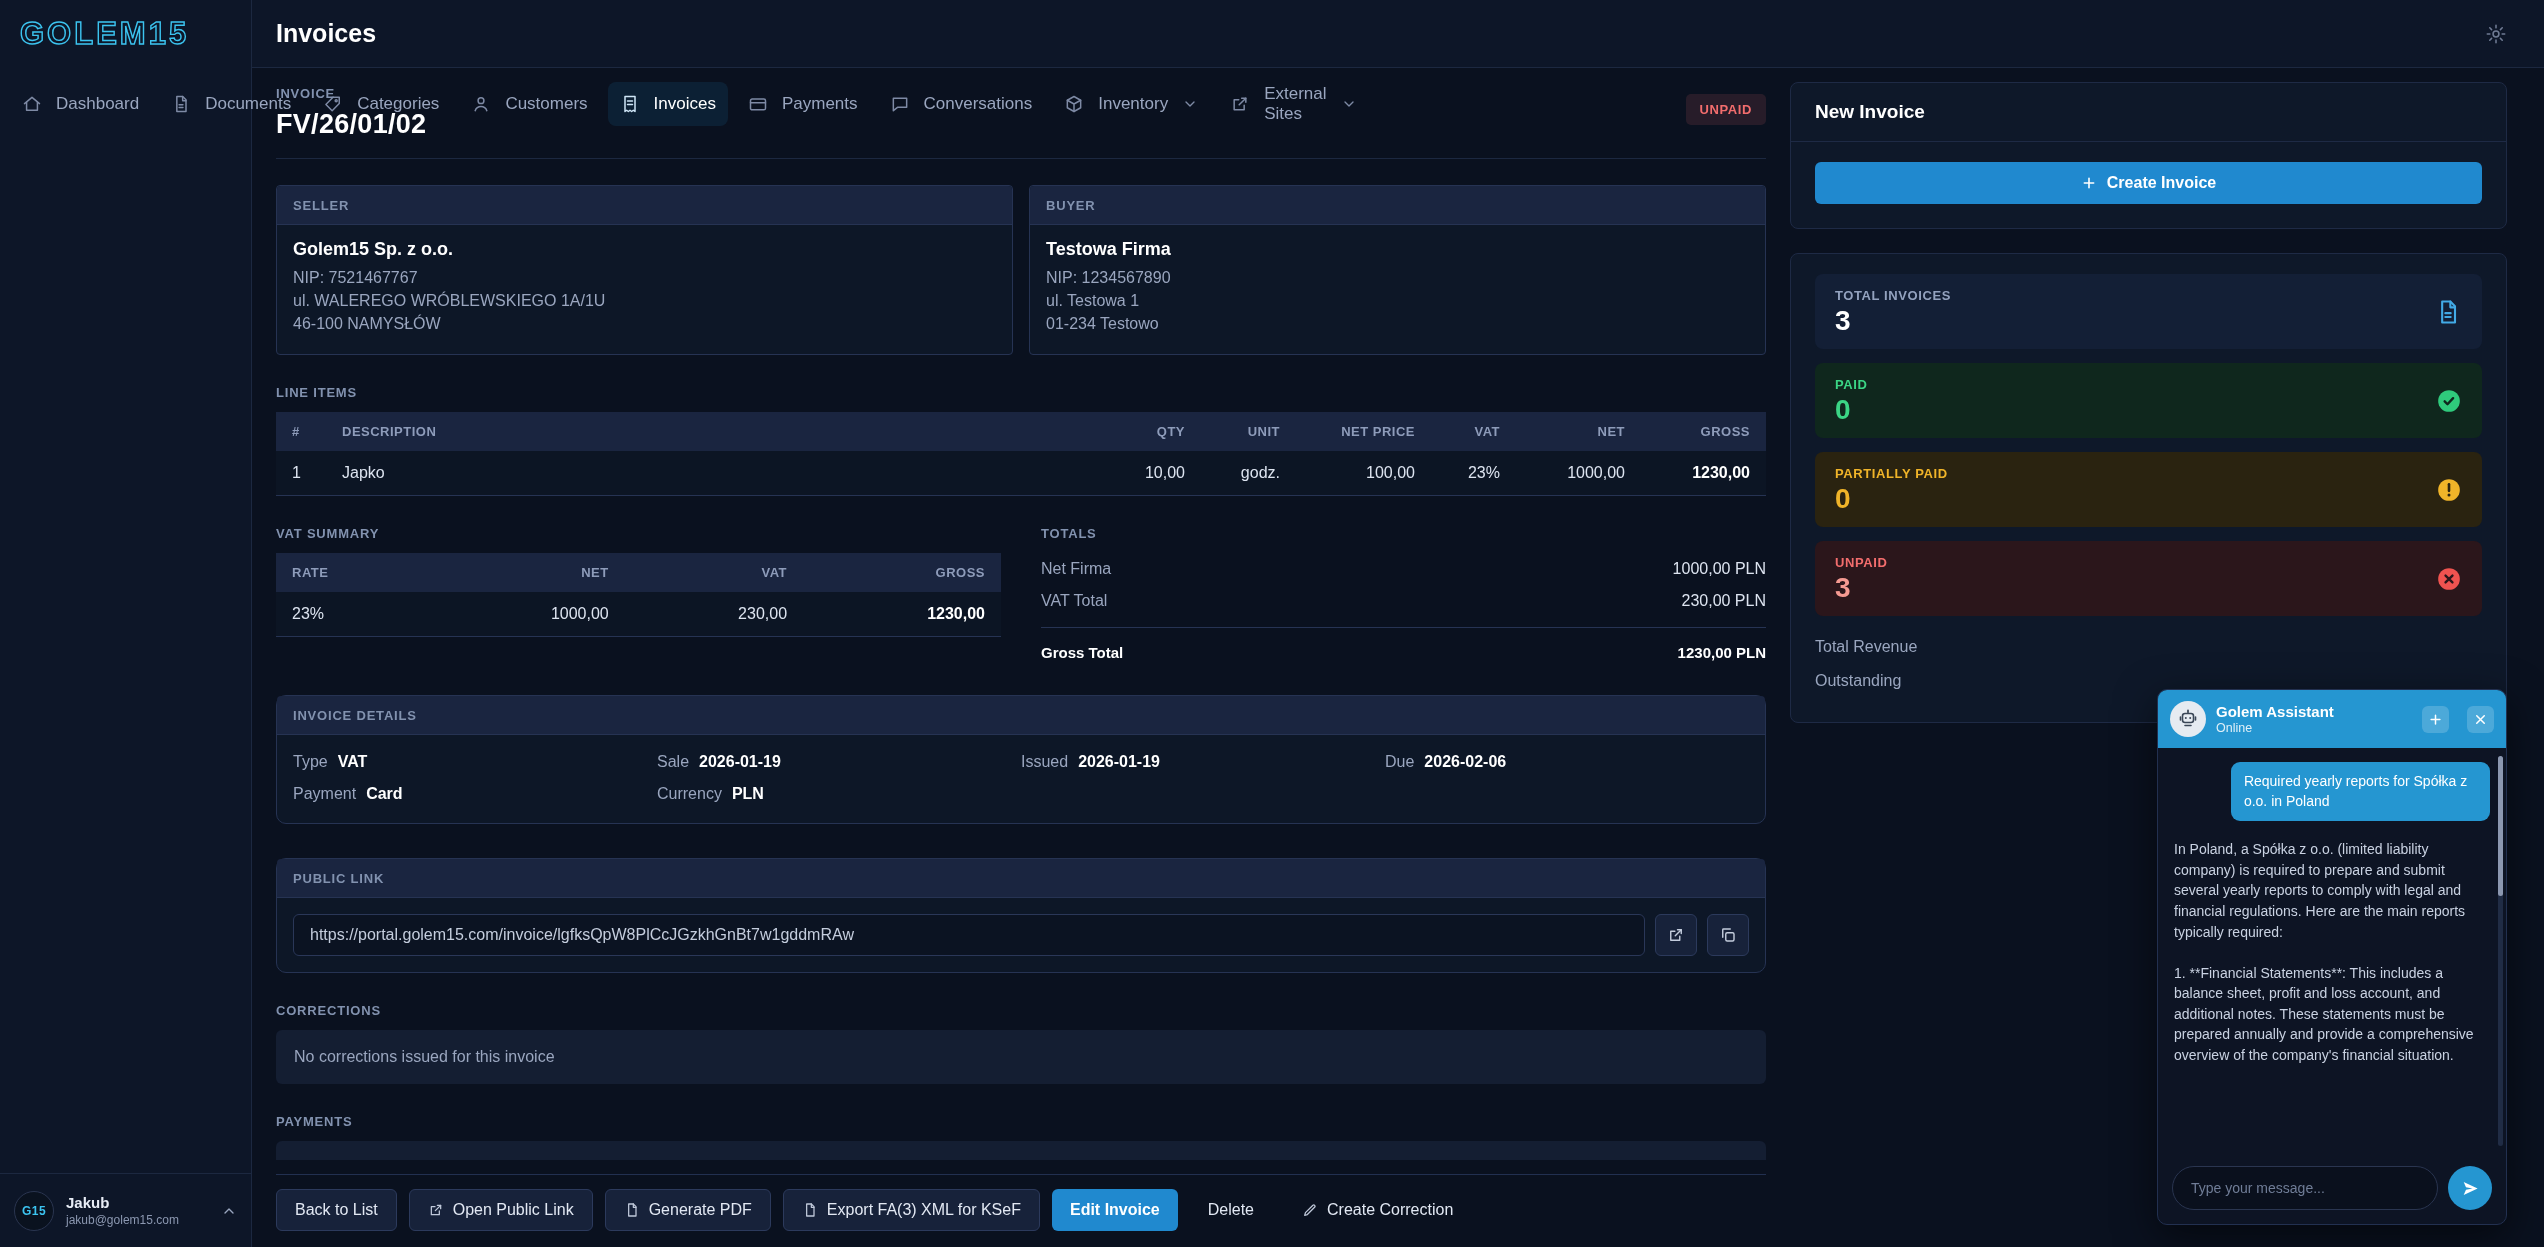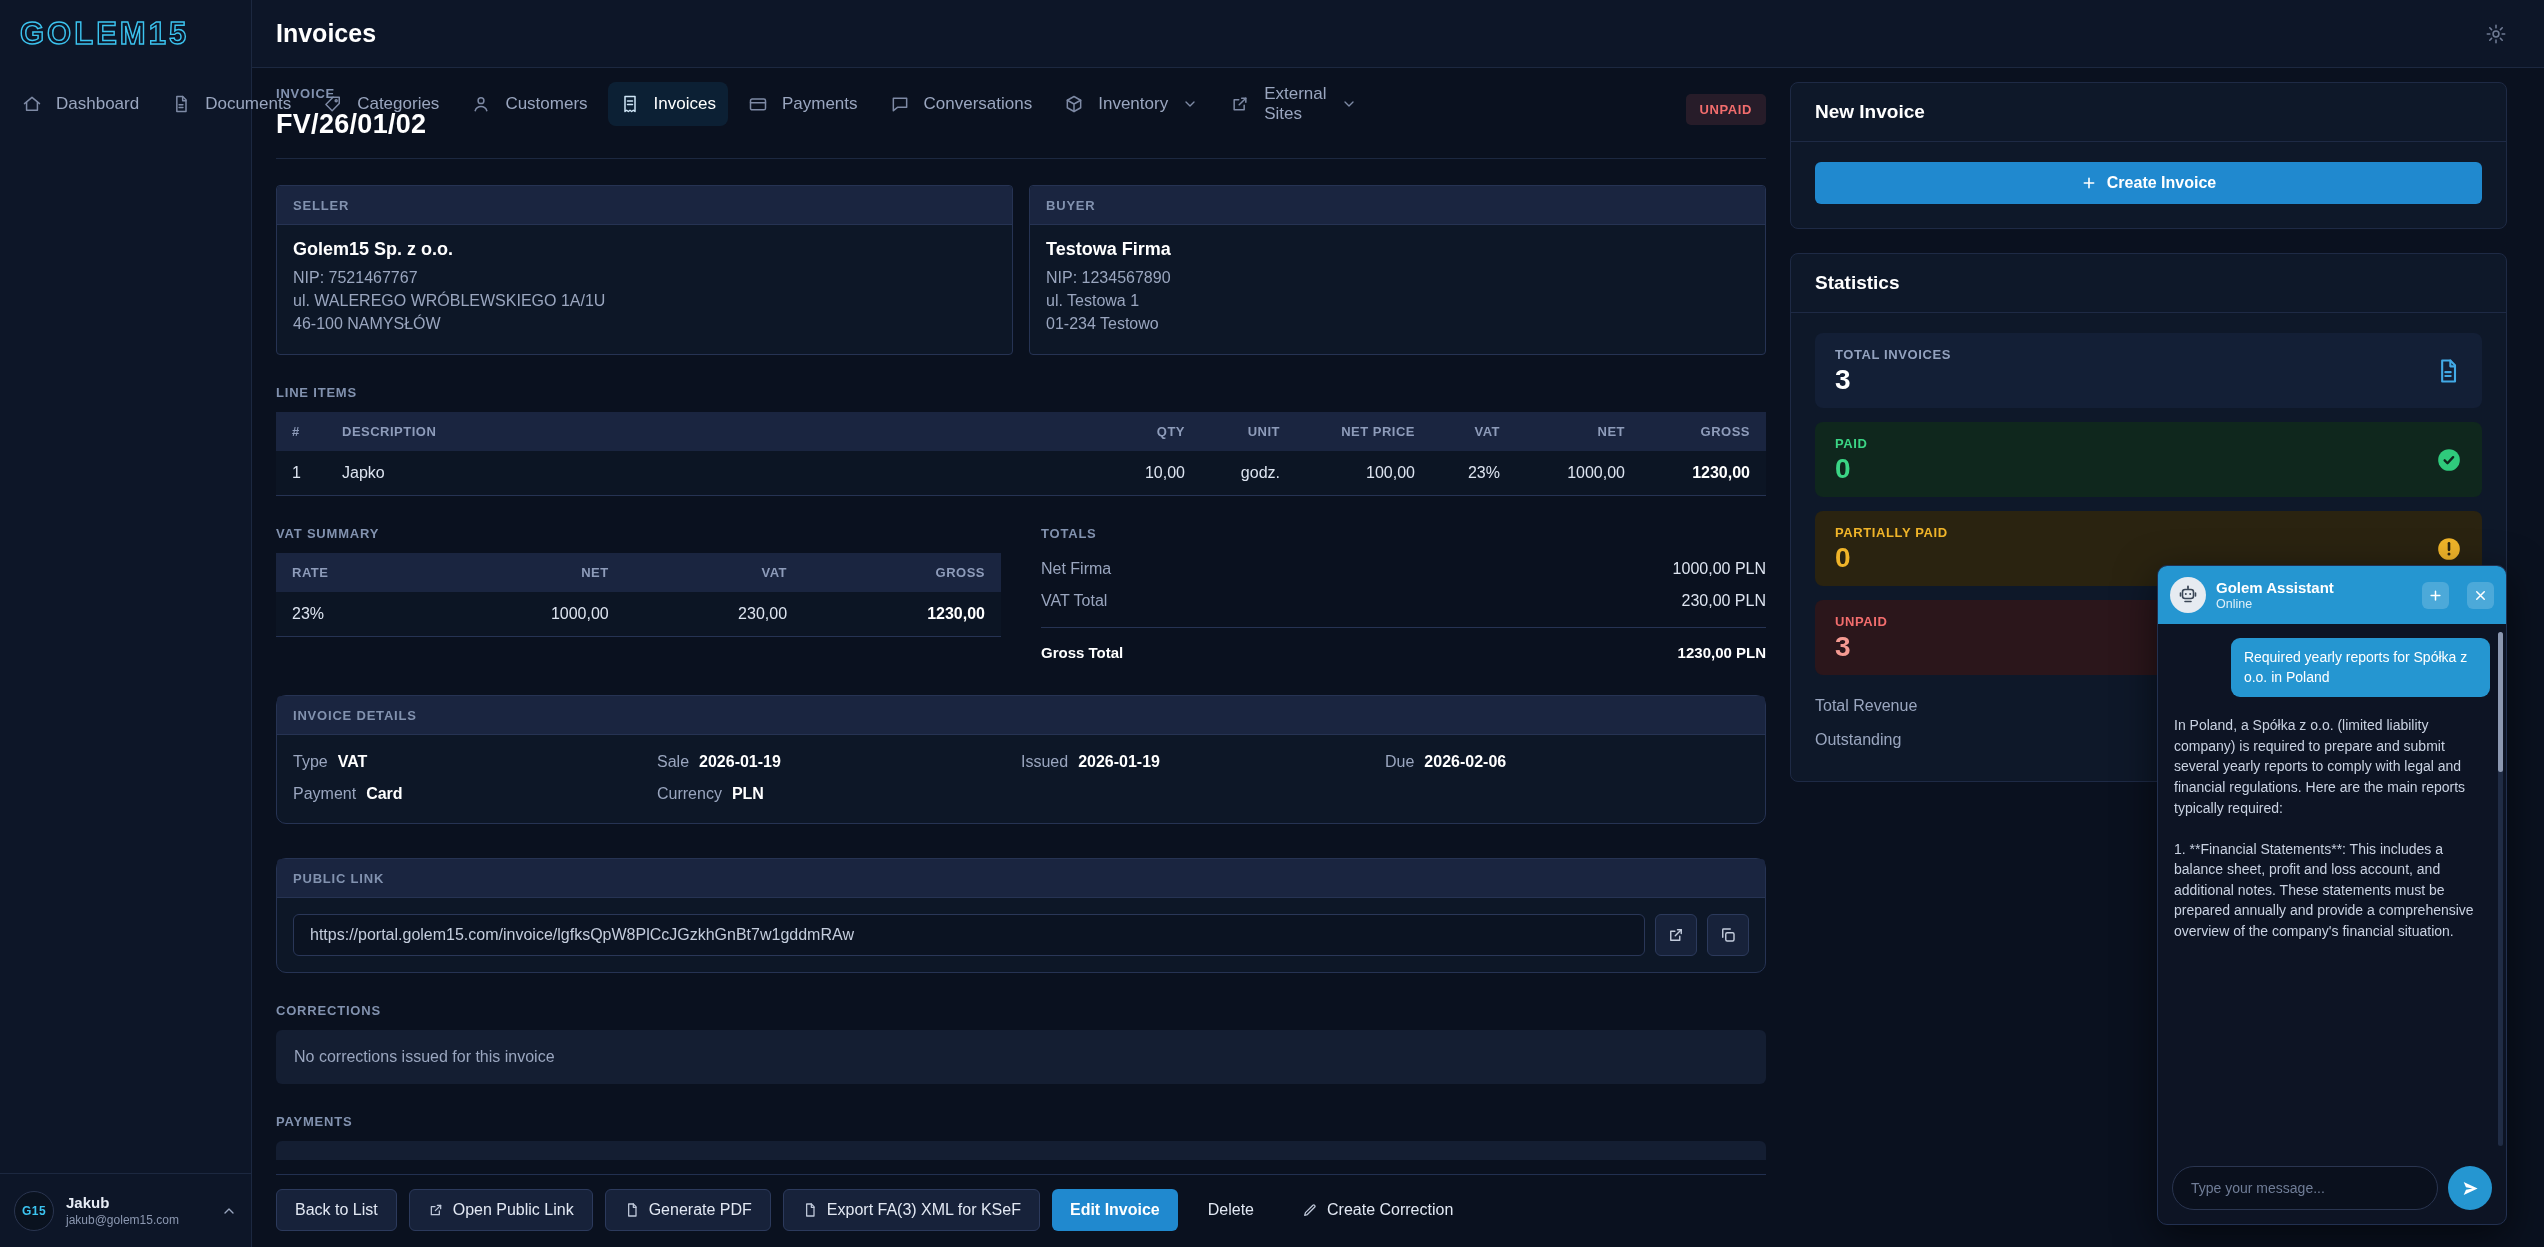--- a/index.html
+++ b/index.html
@@ -127,21 +127,21 @@
   .tile-paid{background:#0f271d}
   .tile-paid .tl{color:var(--green)}.tile-paid .tv{color:var(--green)}
   .tile-partial{background:#2a2310}
   .tile-partial .tl{color:var(--amber)}.tile-partial .tv{color:var(--amber)}
   .tile-unpaid{background:#2b161b}
   .tile-unpaid .tl{color:var(--red)}.tile-unpaid .tv{color:#f59a92}
   .stat-row{display:flex;justify-content:space-between;font-size:16px;color:var(--muted2);padding:8px 0}
   .stat-row:first-of-type{margin-top:10px}
 
   
-  .chat{position:fixed;right:37px;bottom:22px;width:350px;height:660px;background:#0d1424;border:1px solid #223050;border-radius:10px;display:flex;flex-direction:column;overflow:hidden;box-shadow:0 12px 40px rgba(0,0,0,.55);z-index:50}
+  .chat{position:fixed;right:37px;bottom:22px;width:350px;height:536px;background:#0d1424;border:1px solid #223050;border-radius:10px;display:flex;flex-direction:column;overflow:hidden;box-shadow:0 12px 40px rgba(0,0,0,.55);z-index:50}
   .chat-head{height:58px;flex:0 0 58px;background:var(--accent);display:flex;align-items:center;gap:10px;padding:0 12px}
   .chat-avatar{width:36px;height:36px;border-radius:50%;background:#e6ebf1;display:flex;align-items:center;justify-content:center;flex:0 0 36px}
   .chat-titles{display:flex;flex-direction:column;gap:1px}
   .chat-title{font-size:15px;font-weight:700;color:#fff}
   .chat-status{font-size:12.5px;color:rgba(255,255,255,.85)}
   .chat-hbtn{width:27px;height:27px;border-radius:6px;background:rgba(255,255,255,.18);display:flex;align-items:center;justify-content:center;color:#fff;cursor:pointer}
   .chat-hbtn.plus{margin-left:auto}
   .chat-hbtn + .chat-hbtn{margin-left:8px}
   .chat-msgs{flex:1;position:relative;padding:14px 16px 0 16px;overflow:hidden;display:flex;flex-direction:column}
   .bubble-user{align-self:flex-end;background:var(--accent);color:#fff;font-size:14px;line-height:1.4;padding:10px 13px;border-radius:9px;max-width:82%;margin-bottom:18px}
@@ -482,23 +482,20 @@
                   <svg width="16" height="16" viewBox="0 0 24 24" fill="none" stroke="currentColor" stroke-width="2.4" stroke-linecap="round">
                     <path d="M12 5v14M5 12h14"></path>
                   </svg>
                 </span>
               <span>Create Invoice</span>
             </button>
           </div>
         </div>
 
         <div class="rcard stats-card">
-          <div class="rcard-head">
-              <div class="rcard-title">Statistics</div>
-            </div>
           <div class="rcard-body">
             <div class="tile tile-total">
               <div class="t-info">
                 <span class="tl">TOTAL INVOICES</span>
                 <span class="tv">3</span>
               </div>
               <span>
                   <svg width="28" height="28" viewBox="0 0 24 24" fill="none" stroke="#42aae6" stroke-width="1.8" stroke-linecap="round" stroke-linejoin="round">
                     <path d="M7 3h7l4 4v14H7z"></path>
                     <path d="M14 3v5h4"></path>

